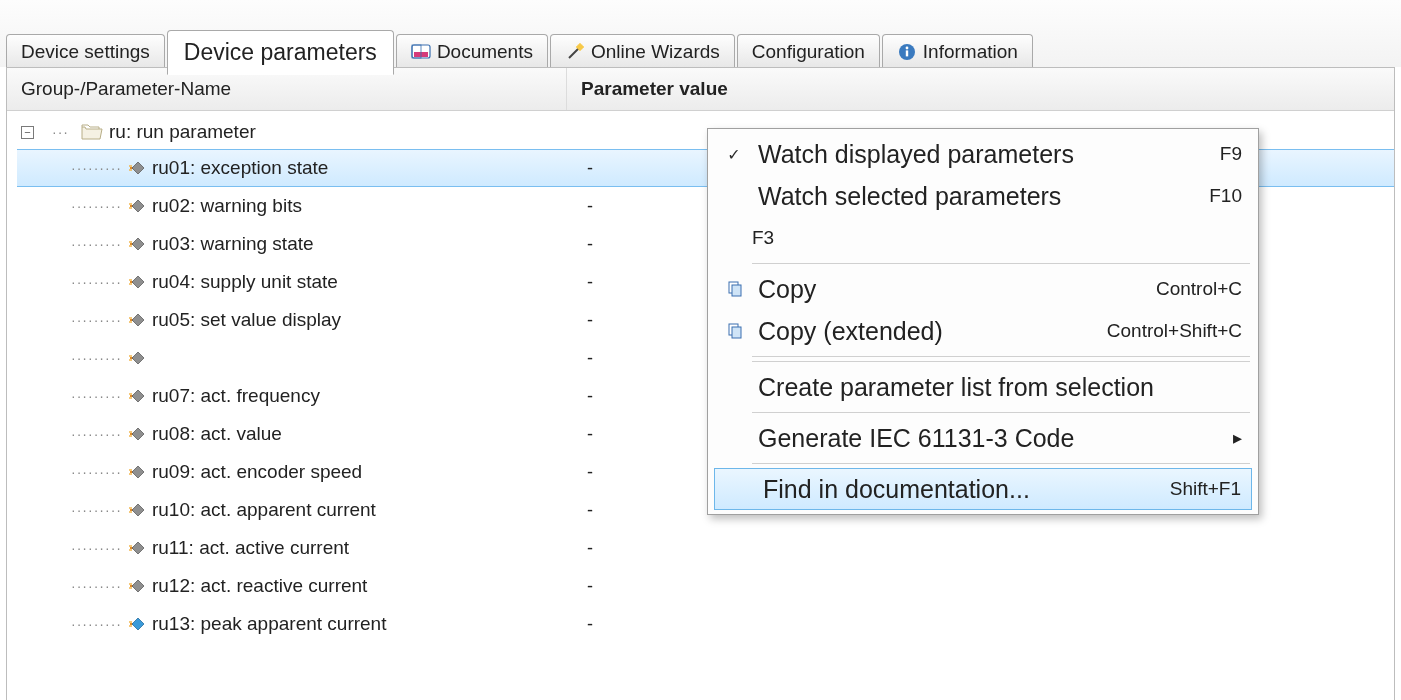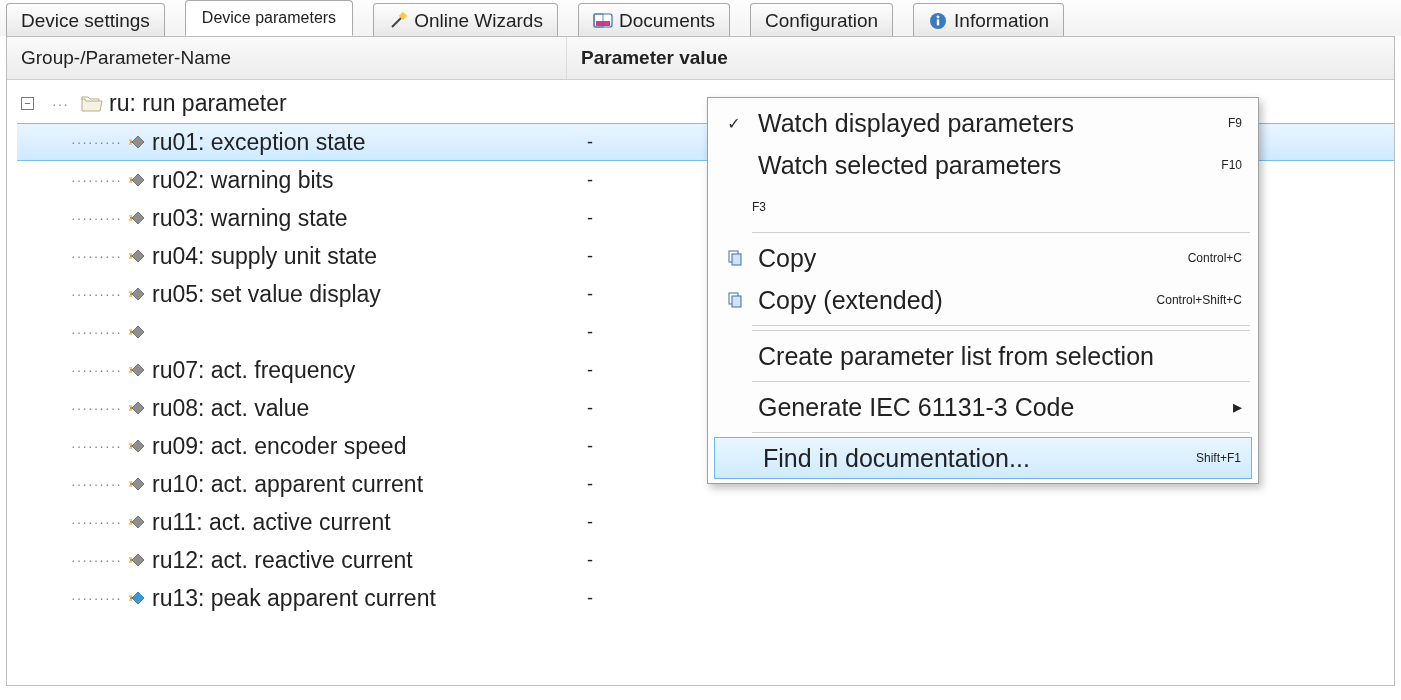--- a/index.html
+++ b/index.html
@@ -6,44 +6,44 @@
     body {
       font-family: "Segoe UI", Tahoma, sans-serif;
       font-size: 18px;
       background: #fff;
       color: #222;
       overflow: hidden;
     }
     .tabs {
       display: flex;
       align-items: flex-end;
-      padding: 0 6px 0 6px;
-      gap: 20px;
+      padding: 22px 6px 0 6px;
+      gap: 2px;
       background: linear-gradient(#fdfdfd, #f3f3f3);
     }
     .tab {
       padding: 6px 14px;
       border: 1px solid #a9a9a9;
       border-bottom: none;
       background: linear-gradient(#fefefe, #e6e6e6);
       border-radius: 4px 4px 0 0;
       display: flex;
       align-items: center;
       gap: 6px;
       font-size: 19px;
       color: #222;
       cursor: pointer;
       position: relative;
       top: 2px;
     }
     .tab.active {
       background: #fff;
-      font-size: 16px;
+      font-size: 23px;
       padding: 8px 16px;
-      top: 0;
+      top: 8px;
       z-index: 2;
       border-bottom: 1px solid #fff;
     }
     .tab .icon { width: 20px; height: 20px; display:inline-flex;align-items:center;justify-content:center; }
     .content {
       border: 1px solid #bdbdbd;
       margin: 0 6px 6px 6px;
       height: calc(700px - 50px);
       background: #fff;
       position: relative;
@@ -107,21 +107,21 @@
     }
     .dots-short {
       color: #8a8a8a;
       font-size: 14px;
       letter-spacing: 1px;
       margin-left: 12px;
       margin-right: 6px;
       white-space: nowrap;
     }
     .param-icon { width:20px; height:20px; display:inline-flex; align-items:center; justify-content:center; margin-right:6px; }
-    .param-label { font-size:23px; color:#222; }
+    .param-label { font-size:19px; color:#222; }
 
     
     .context-menu {
       position: absolute;
       top: 60px;
       left: 700px;
       width: 552px;
       background: #fdfdfd;
       border: 1px solid #a0a0a0;
       box-shadow: 3px 4px 8px rgba(0,0,0,0.25);
@@ -130,21 +130,21 @@
     }
     .menu-item {
       display: flex;
       align-items: center;
       height: 42px;
       padding: 0 14px 0 6px;
       cursor: pointer;
     }
     .menu-item .mi-icon { width: 36px; display:flex; align-items:center; justify-content:center; }
     .menu-item .mi-label { flex:1; font-size:25px; color:#222; padding-left:6px; }
-    .menu-item .mi-shortcut { font-size:12px; color:#222; }
+    .menu-item .mi-shortcut { font-size:19px; color:#222; }
     .menu-item .mi-arrow { width:18px; text-align:right; color:#222; }
     .menu-sep {
       height: 1px;
       margin: 4px 6px 4px 42px;
       background: #d0d0d0;
     }
     .menu-item.highlight {
       background: linear-gradient(#eaf6ff, #cfeaff);
       border: 1px solid #6db7ea;
       border-radius: 0;
@@ -155,40 +155,40 @@
   </style>
 </head>
 <body>
 
 <div class="tabs">
   <div class="tab">
     <span>Device settings</span>
   </div>
   <div class="tab active">
     <span>Device parameters</span>
+  </div>
+  <div class="tab">
+    <span class="icon">
+      <svg width="20" height="20" viewBox="0 0 20 20">
+          <rect x="1" y="3" width="18" height="13" rx="2" fill="#fff" stroke="#3a6fb0" stroke-width="1.2"></rect>
+          <rect x="3" y="10" width="14" height="5" fill="#d63a7a"></rect>
+          <rect x="1" y="3" width="9" height="13" fill="none" stroke="#3a6fb0" stroke-width="0.8"></rect>
+        </svg>
+    </span>
+    <span>Documents</span>
   </div>
   <div class="tab">
     <span class="icon">
       <svg width="20" height="20" viewBox="0 0 20 20">
           <line x1="4" y1="16" x2="14" y2="6" stroke="#444" stroke-width="2"></line>
           <circle cx="15" cy="5" r="3" fill="#f7c948"></circle>
           <path d="M15 1 L15 3 M19 5 L17 5 M15 9 L15 7 M11 5 L13 5" stroke="#f7c948" stroke-width="1.3"></path>
         </svg>
     </span>
     <span>Online Wizards</span>
-  </div>
-  <div class="tab">
-    <span class="icon">
-      <svg width="20" height="20" viewBox="0 0 20 20">
-          <rect x="1" y="3" width="18" height="13" rx="2" fill="#fff" stroke="#3a6fb0" stroke-width="1.2"></rect>
-          <rect x="3" y="10" width="14" height="5" fill="#d63a7a"></rect>
-          <rect x="1" y="3" width="9" height="13" fill="none" stroke="#3a6fb0" stroke-width="0.8"></rect>
-        </svg>
-    </span>
-    <span>Documents</span>
   </div>
   <div class="tab">
     <span>Configuration</span>
   </div>
   <div class="tab">
     <span class="icon">
       <svg width="20" height="20" viewBox="0 0 20 20">
           <circle cx="10" cy="10" r="8" fill="#3a7abf"></circle>
           <circle cx="10" cy="6" r="1.4" fill="#fff"></circle>
           <rect x="8.8" y="8.4" width="2.4" height="6" fill="#fff"></rect>

